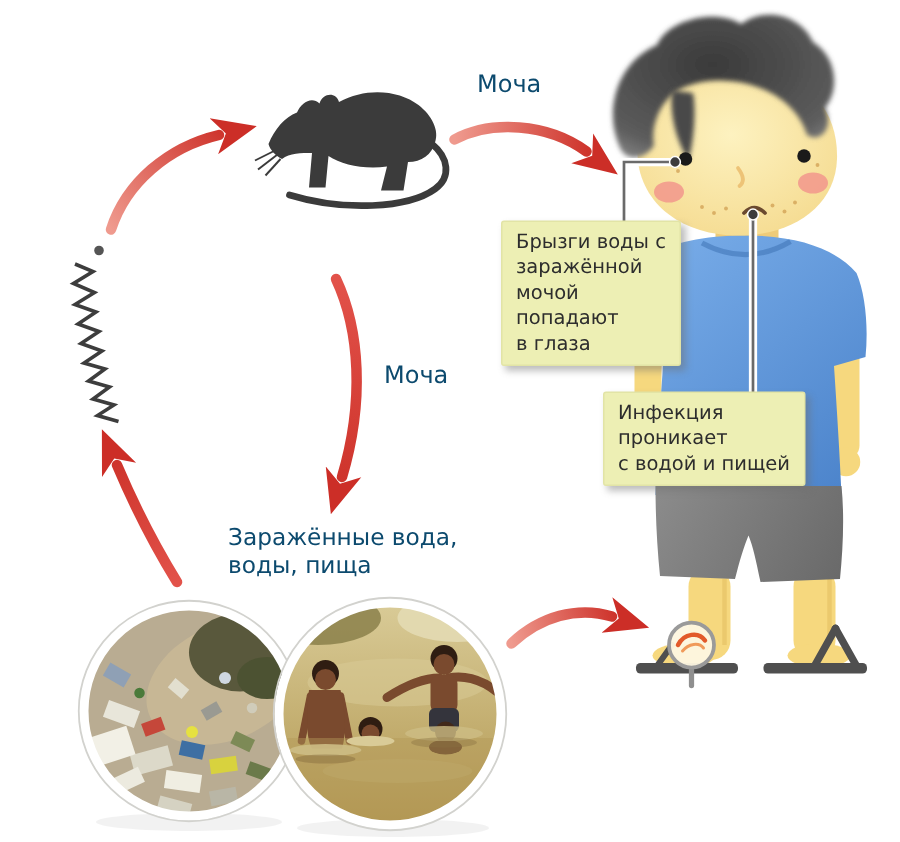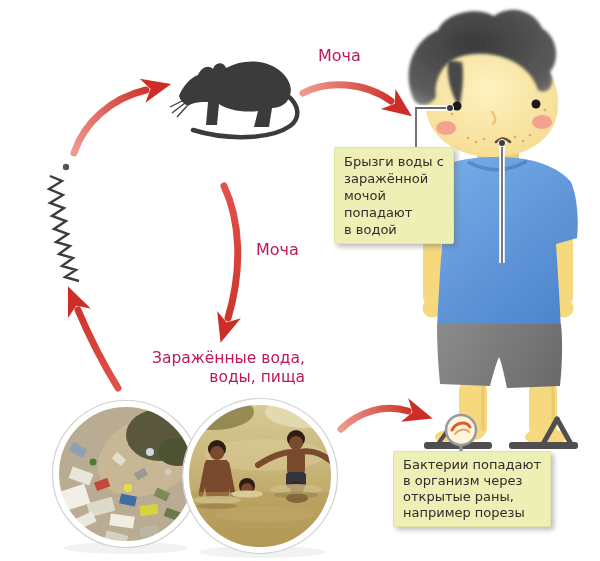--- a/index.html
+++ b/index.html
@@ -1,20 +1,20 @@
 <!DOCTYPE html>
 <html><head>
 <meta charset="utf-8">
 <style>
   html,body{margin:0;padding:0;background:#fff;}
   .stage{position:relative;width:600px;height:561px;background:#ffffff;
          font-family:"DejaVu Sans",sans-serif;overflow:hidden;}
   .stage svg{position:absolute;left:0;top:0;}
-  .lbl{position:absolute;color:#be185d;font-size:16px;line-height:1.22;
-       white-space:pre-line;text-align:right;}
+  .lbl{position:absolute;color:#0c4a6e;font-size:16px;line-height:1.22;
+       white-space:pre-line;}
   .lbl.small{font-size:15.5px;}
   .note{position:absolute;background:#edefb4;color:#2d2d2d;font-size:13px;
         line-height:17px;padding:5px 9px;white-space:pre-line;width:max-content;
         border:1px solid #e2e4a6;border-radius:2px;
         box-shadow:3px 3px 5px rgba(110,110,110,.45);}
   #note-wound{line-height:16px;}
 </style>
 </head>
 <body>
 
@@ -260,21 +260,20 @@
 
 <div class="lbl" style="left:256px;top:240px;">Моча</div>
 
 <div class="lbl small" style="left:152px;top:349px;">Заражённые вода,
 воды, пища</div>
 
 <div class="note" id="note-eye" style="left:334px;top:147px;">Брызги воды с
 заражённой
 мочой
 попадают
-в водой</div>
-
-
-<div class="note" id="note-wound" style="left:393px;top:451px;">Бактерии попадают
-в организм через
-открытые раны,
-например порезы</div>
+в глаза</div>
+
+<div class="note" id="note-ingest" style="left:402px;top:261px;">Инфекция
+проникает
+с водой и пищей</div>
+
 
 </div>
 
 </body></html>

